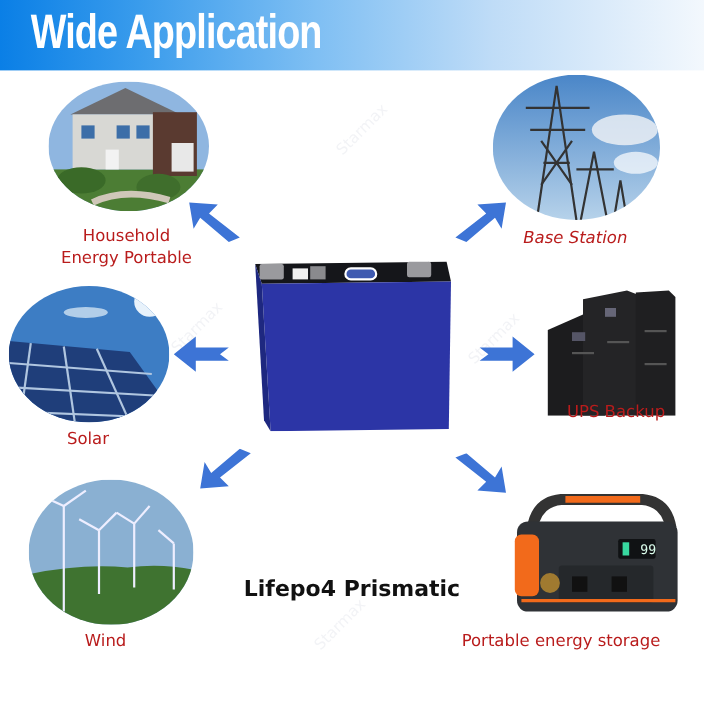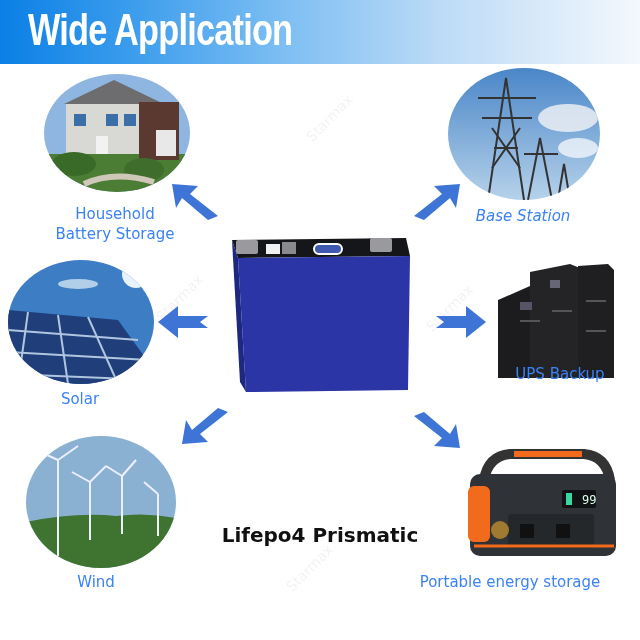--- a/index.html
+++ b/index.html
@@ -2,21 +2,21 @@
 <html><head>
 <meta charset="utf-8">
 <style>
   html,body{margin:0;padding:0;background:#fff;}
   body{width:640px;height:640px;position:relative;overflow:hidden;font-family:"DejaVu Sans",sans-serif;}
   .banner{position:absolute;left:0;top:0;width:640px;height:64px;
     background:linear-gradient(90deg,#0a7fe6 0%,#3a9cec 20%,#7fbff3 45%,#bfdcf7 70%,#f3f8fd 100%);}
   .banner-title{position:absolute;left:28px;top:4px;font-family:"Liberation Sans",sans-serif;font-weight:bold;
     font-size:44px;color:#fff;letter-spacing:-1px;transform:scaleX(0.78);transform-origin:left center;line-height:52px;}
   .circle{position:absolute;border-radius:50%;overflow:hidden;}
-  .label{position:absolute;text-align:center;color:#3b82f6;font-family:"DejaVu Sans",sans-serif;font-size:15px;line-height:20px;white-space:nowrap;}
+  .label{position:absolute;text-align:center;color:#b91c1c;font-family:"DejaVu Sans",sans-serif;font-size:15px;line-height:20px;white-space:nowrap;}
   .arrow{position:absolute;width:54px;height:40px;}
   .center-title{position:absolute;left:205px;top:488px;width:230px;text-align:center;font-family:"DejaVu Sans",sans-serif;
     font-weight:bold;font-size:20px;line-height:28px;color:#111;margin-top:33px;}
   .battery{position:absolute;left:222px;top:232px;width:188px;height:160px;}
   .wm{position:absolute;color:rgba(150,160,180,0.12);font-size:14px;transform:rotate(-45deg);font-family:"DejaVu Sans",sans-serif;}
 </style>
 </head>
 <body>
 
 <div class="banner">
@@ -40,21 +40,21 @@
     <rect x="62" y="40" width="12" height="12" fill="#3c6ea8"></rect>
     <rect x="80" y="40" width="12" height="12" fill="#3c6ea8"></rect>
     <rect x="52" y="62" width="12" height="18" fill="#f2f2f2"></rect>
     <ellipse cx="100" cy="96" rx="20" ry="12" fill="#3f6e2c"></ellipse>
     <ellipse cx="30" cy="90" rx="22" ry="12" fill="#3a6a28"></ellipse>
     <path d="M40 110 Q70 96 110 108" stroke="#cfc7b8" stroke-width="6" fill="none"></path>
   </svg>
 </div>
 <div class="label" style="left:40px;top:204px;width:150px;">
   <div>Household</div>
-  <div>Battery Storage</div>
+  <div>Energy Portable</div>
 </div>
 
 <div class="circle" style="left:448px;top:68px;width:152px;height:132px;">
   <svg width="152" height="132" viewBox="0 0 152 132">
     <defs>
         <linearGradient id="sky" x1="0" y1="0" x2="0" y2="1">
           <stop offset="0" stop-color="#4a86c8"></stop>
           <stop offset="1" stop-color="#b6d2ea"></stop>
         </linearGradient>
       </defs>

